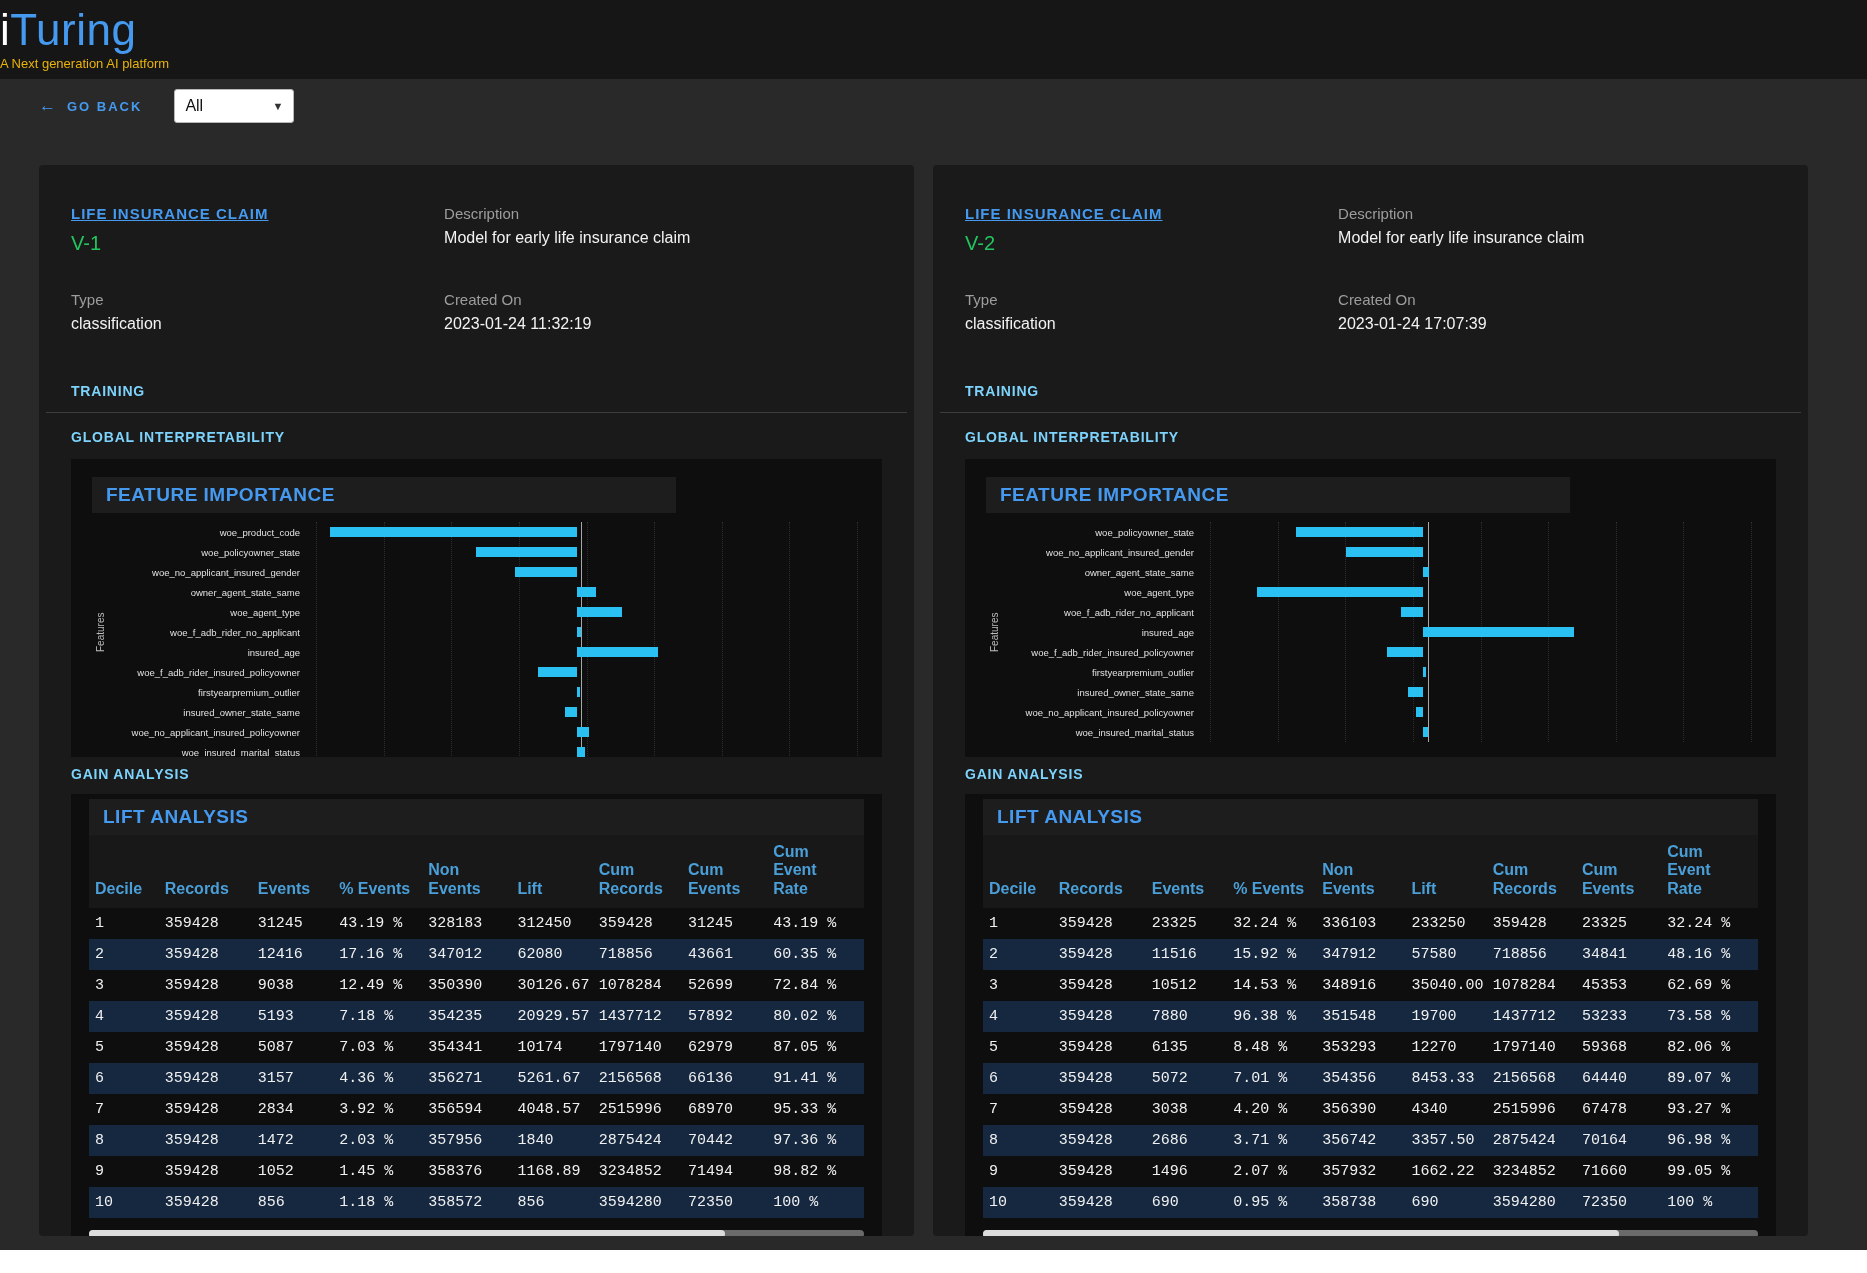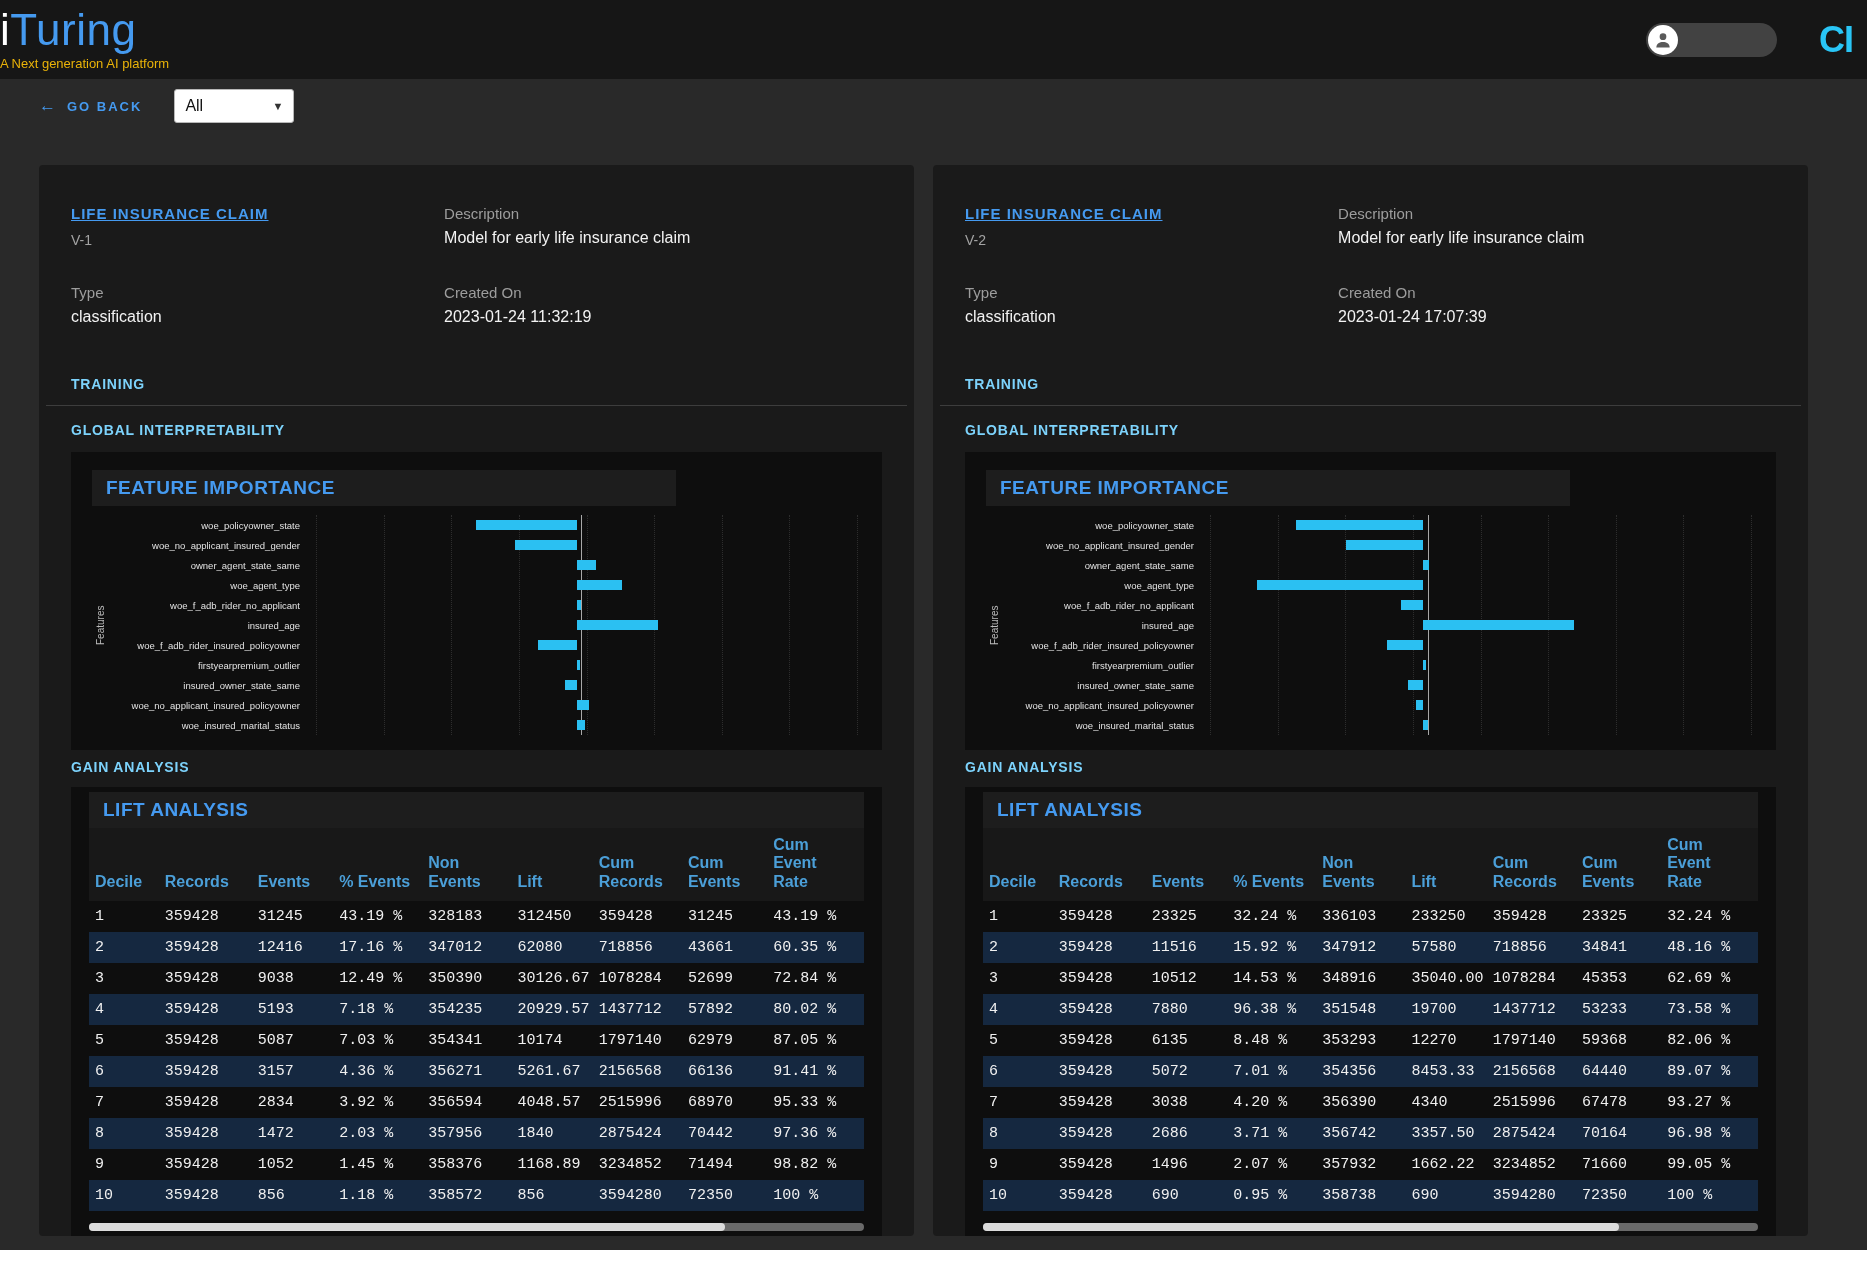--- a/index.html
+++ b/index.html
@@ -50,21 +50,21 @@
   .card {
     width: 875px; height: 1071px; background: #1a1a1a; border-radius: 4px;
     padding: 40px 32px 0; overflow: hidden; position: relative;
   }
 
   .info-grid { display: grid; grid-template-columns: 46% 54%; row-gap: 36px; margin-bottom: 50px; }
   .model-link {
     color: var(--accent-blue, #459af0); font-size: 15px; font-weight: 700;
     letter-spacing: 1px; text-decoration: underline; cursor: pointer; display: inline-block;
   }
-  .model-version { color: #a3a3a3; font-size: 14px; margin-top: 9px; }
+  .model-version { color: #22c55e; font-size: 20px; margin-top: 9px; }
   .field-label { color: #9d9d9d; font-size: 15px; margin-bottom: 7px; }
   .field-value { color: #f3f3f3; font-size: 16px; }
 
   .section-title { color: #7dd3fc; font-weight: 700; font-size: 14px; letter-spacing: 0.8px; }
   .training-title { padding: 0 25px 13px; margin: 0 -25px 16px; border-bottom: 1px solid #3d3d3d; }
   .gi-title { margin-bottom: 14px; }
   .gain-title { margin: 9px 0 12px; }
 
   
   .panel { background: #0e0e0e; }
@@ -130,31 +130,20 @@
 </head>
 <body>
 
 <div class="app">
 
   <header class="app-header">
     <div class="logo">
       <span class="logo-i">i</span><span class="logo-rest">Turing</span>
     </div>
     <div class="tagline">A Next generation AI platform</div>
-    <div class="header-right">
-      <div class="user-pill">
-        <span class="avatar-circle">
-          <svg viewBox="0 0 24 24" width="20" height="20">
-              <circle cx="12" cy="8" r="4" fill="#5a5a5a"></circle>
-              <path d="M4 21c0-4.4 4-6.5 8-6.5s8 2.1 8 6.5z" fill="#5a5a5a"></path>
-            </svg>
-        </span>
-      </div>
-      <div class="brand">CI</div>
-    </div>
   </header>
 
   <div class="toolbar">
     <a class="go-back">
       <span class="arrow">←</span>
       <span>GO BACK</span>
     </a>
     <div class="filter-select">
       <span>All</span>
       <span class="caret">▼</span>
@@ -199,20 +188,26 @@
                 <div class="grid-line" style="left: 25%;"></div>
                 <div class="grid-line" style="left: 37.5%;"></div>
                 <div class="grid-line" style="left: 50%;"></div>
                 <div class="grid-line" style="left: 62.5%;"></div>
                 <div class="grid-line" style="left: 75%;"></div>
                 <div class="grid-line" style="left: 87.5%;"></div>
                 <div class="grid-line" style="left: 100%;"></div>
                 <div class="zero-line" style="left: 48.9796%;"></div>
               </div>
               <div class="chart-row">
+                <div class="chart-label">woe_product_code</div>
+                <div class="chart-track">
+                  <div class="chart-bar" style="left: 4.08163%; width: 44.898%;"></div>
+                </div>
+              </div>
+              <div class="chart-row">
                 <div class="chart-label">woe_policyowner_state</div>
                 <div class="chart-track">
                   <div class="chart-bar" style="left: 30.6122%; width: 18.3673%;"></div>
                 </div>
               </div>
               <div class="chart-row">
                 <div class="chart-label">woe_no_applicant_insured_gender</div>
                 <div class="chart-track">
                   <div class="chart-bar" style="left: 37.7551%; width: 11.2245%;"></div>
                 </div>

